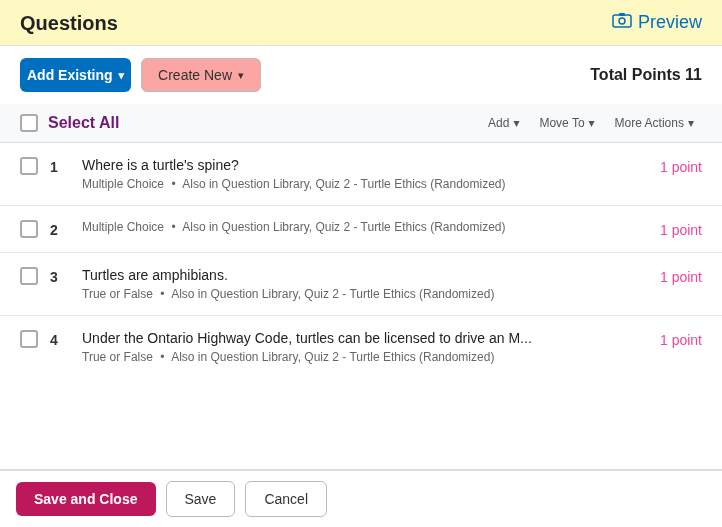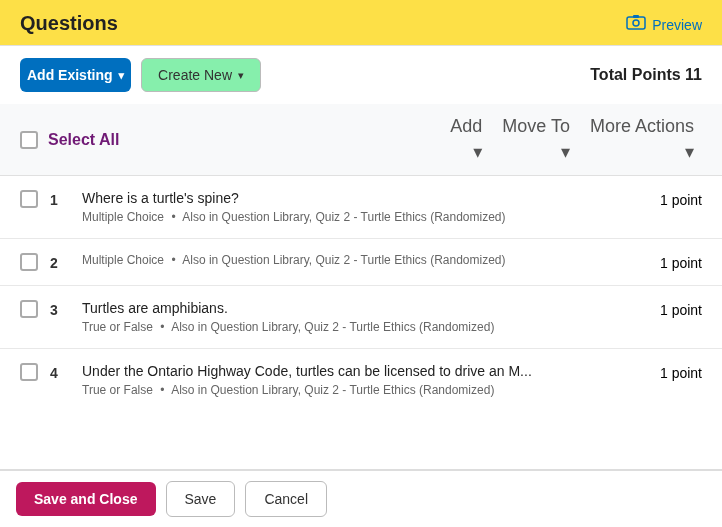--- a/index.html
+++ b/index.html
@@ -17,39 +17,39 @@
       height: 527px;
       background: #fff;
       display: flex;
       flex-direction: column;
       position: relative;
     }
 
     
     .header {
       display: flex;
-      align-items: flex-end;
+      align-items: flex-start;
       justify-content: space-between;
       padding: 12px 20px 10px 20px;
       border-bottom: 1px solid #e0e0e0;
-      background: #fde047;
+      background: #fef9c3;
     }
 
     .header-title {
       font-size: 20px;
       font-weight: 700;
       color: #222;
     }
 
     .preview-btn {
       display: flex;
       align-items: center;
       gap: 6px;
       color: #006fbf;
-      font-size: 14px;
+      font-size: 18px;
       font-weight: 500;
       cursor: pointer;
       border: none;
       background: none;
       text-decoration: none;
     }
 
     .preview-icon {
       font-size: 16px;
     }
@@ -76,21 +76,21 @@
       padding: 8px 7px;
       font-size: 14px;
       font-weight: 600;
       cursor: pointer;
       display: flex;
       align-items: center;
       gap: 6px;
     }
 
     .btn-secondary {
-      background: #86efac;
+      background: #fca5a5;
       color: #333;
       border: 1px solid #bbb;
       border-radius: 6px;
       padding: 8px 16px;
       font-size: 14px;
       font-weight: 500;
       cursor: pointer;
       display: flex;
       align-items: center;
       gap: 6px;
@@ -126,28 +126,27 @@
     .select-all-actions {
       display: flex;
       align-items: center;
       gap: 4px;
     }
 
     .action-btn {
       background: none;
       border: none;
       color: #555;
-      font-size: 18px;
-      font-weight: 500;
-      cursor: pointer;
-      display: flex;
-      align-items: flex-end;
+      font-size: 12px;
+      font-weight: 500;
+      cursor: pointer;
+      display: flex;
+      align-items: flex-start;
       gap: 4px;
       padding: 4px 8px;
-      flex-direction: column;
     }
 
     
     .checkbox {
       width: 18px;
       height: 18px;
       border: 2px solid #aaa;
       border-radius: 3px;
       cursor: pointer;
       flex-shrink: 0;
@@ -210,21 +209,21 @@
       font-size: 12px;
       color: #666;
     }
 
     .question-meta .dot {
       margin: 0 4px;
     }
 
     .question-points {
       font-size: 14px;
-      color: #000000;
+      color: #ec4899;
       white-space: nowrap;
       margin-top: 2px;
     }
 
     
     .footer {
       display: flex;
       align-items: center;
       padding: 10px 16px;
       border-top: 2px solid #ddd;

